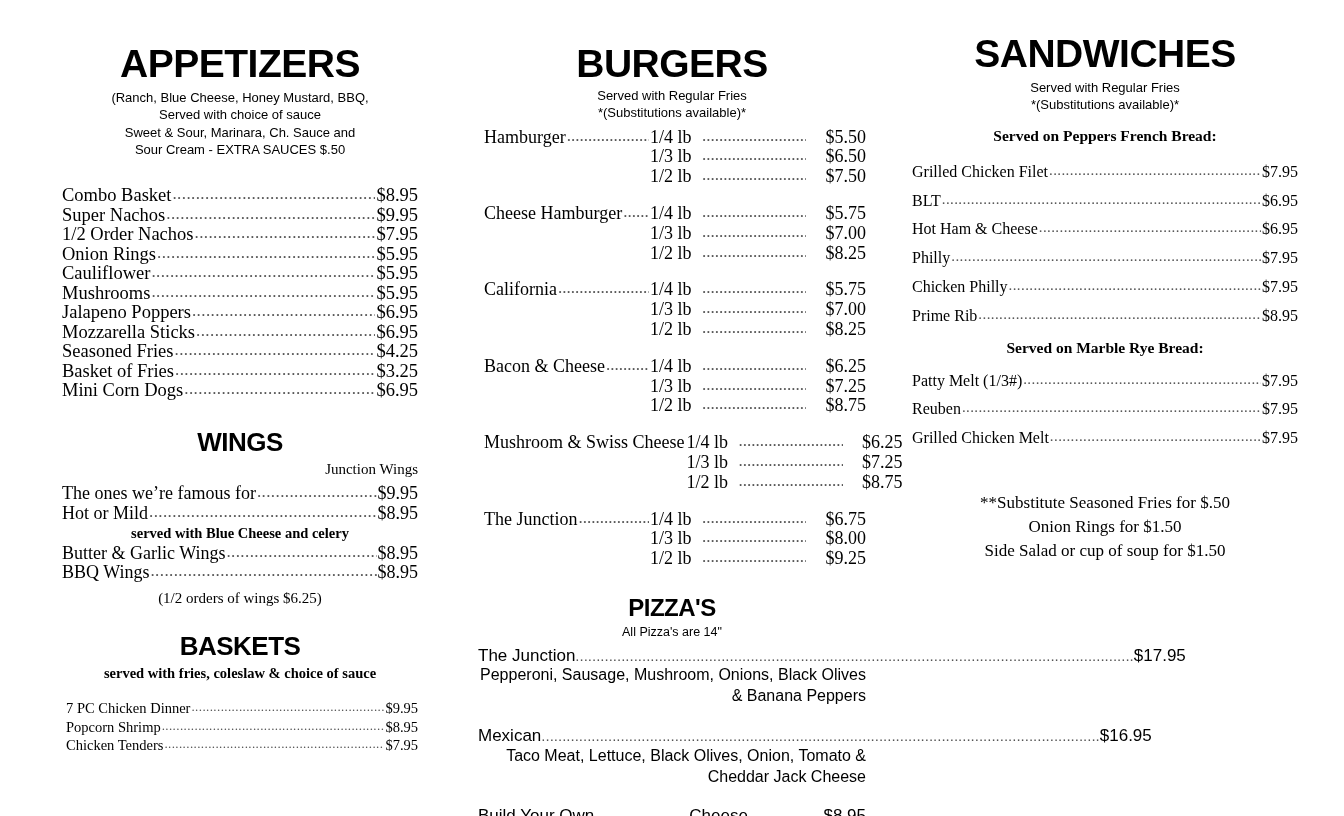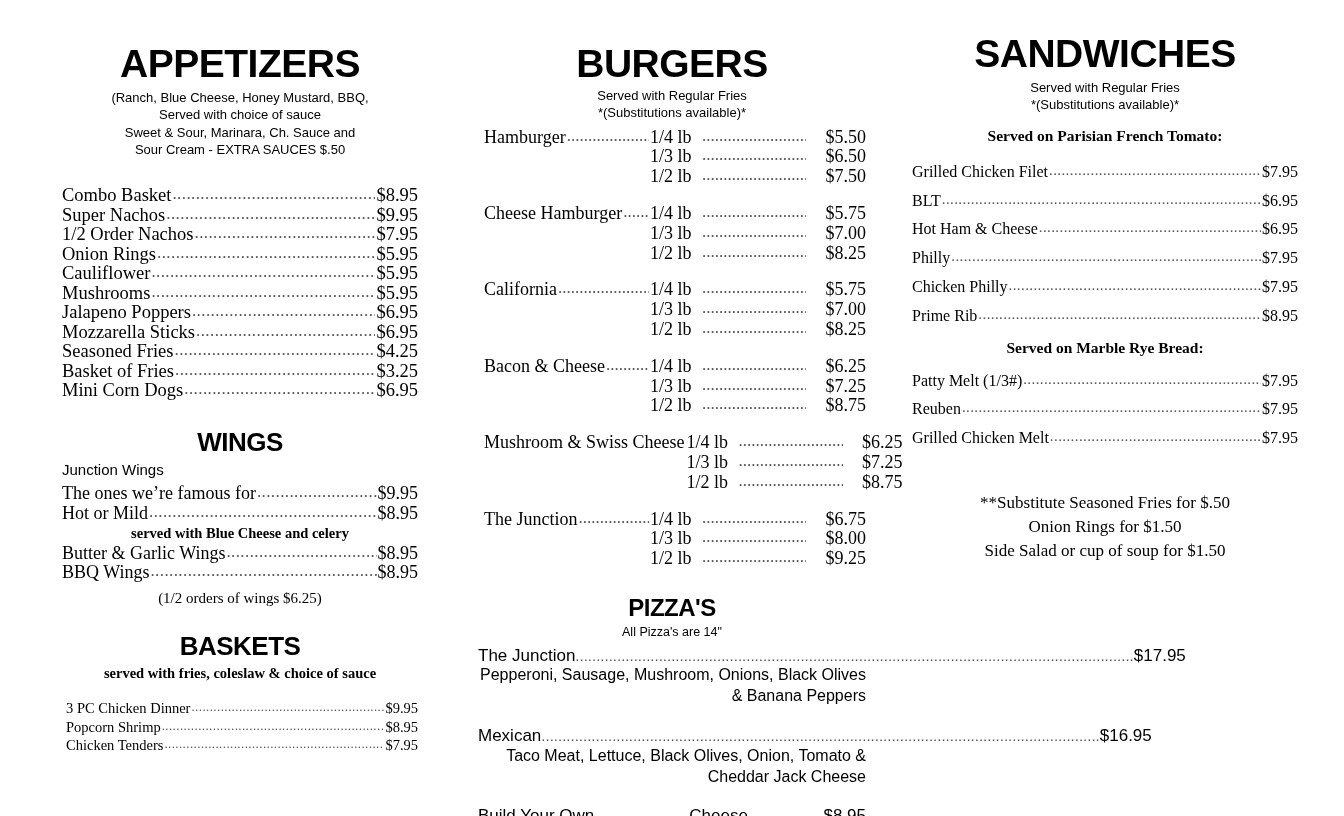--- a/index.html
+++ b/index.html
@@ -40,23 +40,23 @@
   .title-lg { font-size: 26px; }
   .title-md { font-size: 24px; }
 
   .sub-sans {
     font-family: "Liberation Sans", sans-serif;
     font-size: 13px;
     text-align: center;
     line-height: 1.33;
   }
   .sub-serif {
-    font-family: Liberation Sans, sans-serif;
+    font-family: Liberation Serif, serif;
     font-size: 15px;
-    text-align: left;
+    text-align: right;
     line-height: 1.4;
   }
   .sub-serif-b {
     font-family: "Liberation Serif", serif;
     font-size: 14.5px;
     font-weight: bold;
     text-align: center;
     line-height: 1.4;
   }
 
@@ -276,21 +276,21 @@
     <div class="note">(1/2 orders of wings $6.25)</div>
 
     <div class="sp24"></div>
     <div class="section-title title-lg">BASKETS</div>
     <div class="sp4"></div>
     <div class="sub-serif-b">served with fries, coleslaw &amp; choice of sauce</div>
     <div class="sp16"></div>
 
     <div>
       <div class="row basket-row">
-        <span class="nm">3 PC Chicken Dinner</span>
+        <span class="nm">7 PC Chicken Dinner</span>
         <span class="dots">....................................................................................................................................</span>
         <span class="pr">$9.95</span>
       </div>
       <div class="row basket-row">
         <span class="nm">Popcorn Shrimp</span>
         <span class="dots">....................................................................................................................................</span>
         <span class="pr">$8.95</span>
       </div>
       <div class="row basket-row">
         <span class="nm">Chicken Tenders</span>
@@ -496,21 +496,21 @@
 
   <div class="column" id="col-sandwiches">
     <div class="sp34"></div>
     <div class="section-title title-xl">SANDWICHES</div>
     <div class="sp6"></div>
     <div class="sub-sans">
       <div>Served with Regular Fries</div>
       <div>*(Substitutions available)*</div>
     </div>
     <div class="sp12"></div>
-    <div class="sw-bread">Served on Parisian French Tomato:</div>
+    <div class="sw-bread">Served on Peppers French Bread:</div>
     <div class="sp18"></div>
 
     <div>
       <div class="row sw-row">
         <span class="nm">Grilled Chicken Filet</span>
         <span class="dots">..........................................................................................................................................</span>
         <span class="pr">$7.95</span>
       </div>
       <div class="sp12"></div>
       <div class="row sw-row">

